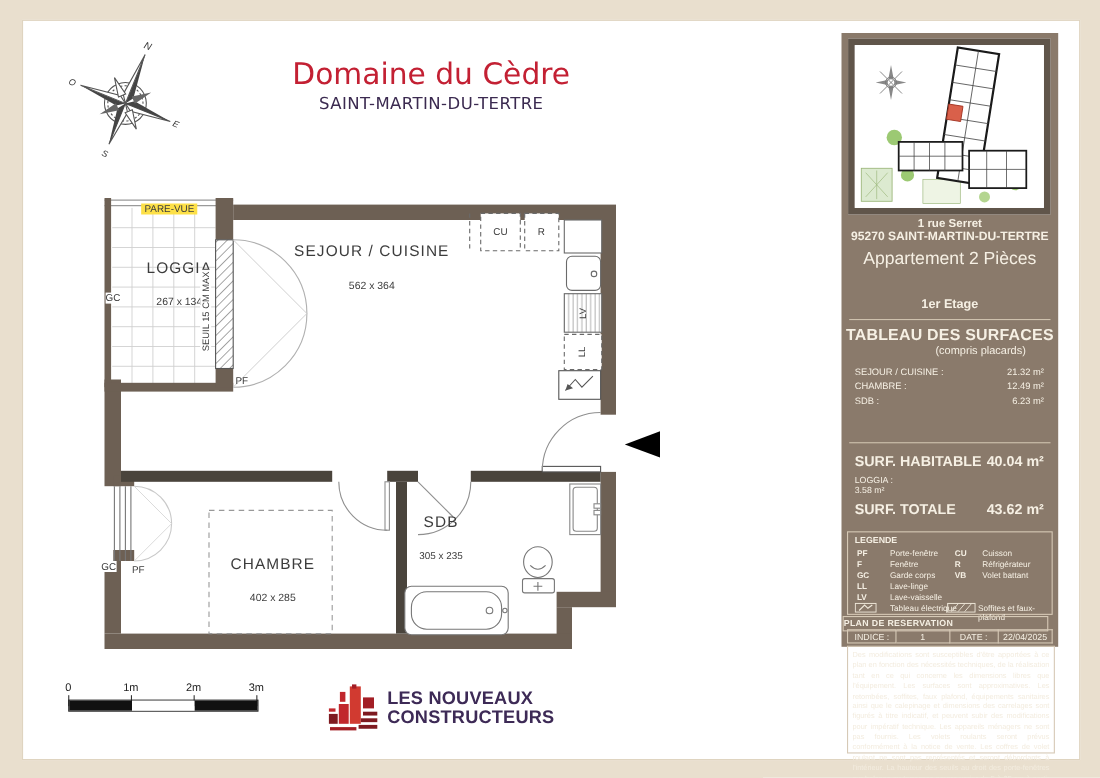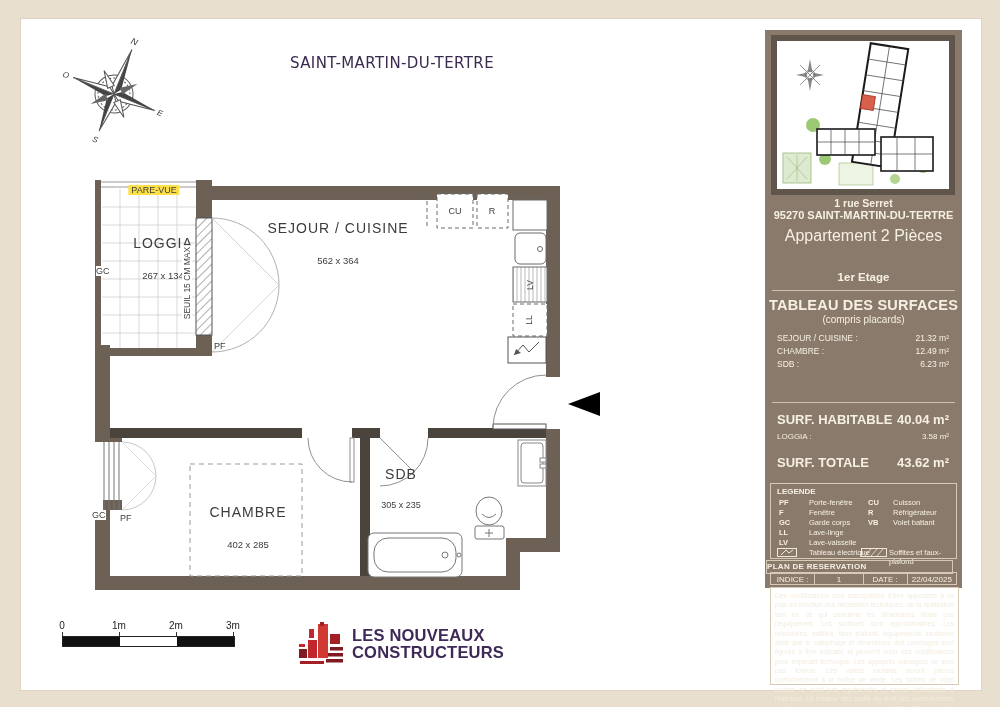--- a/index.html
+++ b/index.html
@@ -18,21 +18,21 @@
   
   .panel{position:absolute;left:765px;top:30px;width:197px;height:558px;background:#8a7a6b;color:#f6f0e4;}
   .panel .c{text-align:center;width:100%;}
   .pline{position:absolute;left:7px;width:183px;border-top:1px solid #cfc2ae;}
   .siteplan-frame{position:absolute;left:6px;top:5px;width:172px;height:148px;border:6px solid #60554a;background:#fff;}
   .addr1{font-size:10.5px;font-weight:bold;}
   .addr2{font-size:11px;font-weight:bold;}
   .apt{font-size:16px;}
   .floor{font-size:11.5px;font-weight:bold;}
   .tds-title{font-size:14.5px;font-weight:bold;letter-spacing:.2px;}
-  .tds-sub{font-size:10px;}
+  .tds-sub{font-size:10px;padding-left:28px;}
   .srow{position:absolute;left:12px;right:13px;display:flex;justify-content:space-between;font-size:8.5px;}
   .brow{position:absolute;left:12px;right:13px;display:flex;justify-content:space-between;font-size:13px;font-weight:bold;}
   .lrow{position:absolute;left:12px;right:13px;display:flex;justify-content:space-between;font-size:8px;}
   .legend{position:absolute;left:5px;top:453px;width:185px;height:74px;border:1px solid #d6c9b6;font-size:7.5px;}
   .legend .t{position:absolute;left:6px;top:3px;font-size:8px;font-weight:bold;}
   .lg-abbr{position:absolute;font-weight:bold;}
   .lg-lab{position:absolute;}
   .planres{position:absolute;left:1px;top:530px;width:185px;height:12px;border:1px solid #d6c9b6;font-size:8px;font-weight:bold;letter-spacing:.3px;line-height:12px;}
   .idrow{position:absolute;left:5px;top:542px;width:187px;height:13px;display:flex;font-size:8px;}
   .idrow div{border:1px solid #d6c9b6;border-left:none;line-height:13px;text-align:center;}
@@ -71,20 +71,21 @@
       <polygon points="-18,18 -3,8 -8,3" fill="#666" stroke="none"></polygon>
       <polygon points="-18,-18 -8,-3 -3,-8" fill="#fff"></polygon>
       <text x="-4" y="-53" font-size="9" fill="#333" stroke="none" font-style="italic">N</text>
       <text x="47" y="3" font-size="8" fill="#333" stroke="none" font-style="italic">E</text>
       <text x="-3" y="52" font-size="8" fill="#333" stroke="none" font-style="italic">S</text>
       <text x="-55" y="3" font-size="8" fill="#333" stroke="none" font-style="italic">O</text>
     </g>
   </svg>
 
   <div class="abs" style="left:392px;top:52px;transform:translateX(-50%);">
+    <div class="title1">Domaine du Cèdre</div>
     <div class="title2">SAINT-MARTIN-DU-TERTRE</div>
   </div>
 
   <svg class="abs" style="left:0;top:0;" width="760" height="707" viewBox="0 0 760 707">
     <defs>
       <pattern id="diagHatch" width="6" height="6" patternUnits="userSpaceOnUse" patternTransform="rotate(45)">
         <rect width="6" height="6" fill="#ffffff"></rect>
           <line x1="0" y1="0" x2="0" y2="6" stroke="#8c8c8c" stroke-width="1.4"></line>
       </pattern>
       <pattern id="vertHatch" width="4" height="4" patternUnits="userSpaceOnUse">
@@ -307,21 +308,21 @@
       <span>SDB :</span>
       <span>6.23  m²</span>
     </div>
 
     <div class="pline" style="top:372px;"></div>
 
     <div class="brow" style="top:382px;">
       <span>SURF. HABITABLE</span>
       <span>40.04 m²</span>
     </div>
-    <div class="lrow" style="top:402px;">
+    <div class="lrow" style="top:402px;flex-direction:column;">
       <span>LOGGIA :</span>
       <span>3.58  m²</span>
     </div>
     <div class="brow" style="top:425px;">
       <span>SURF. TOTALE</span>
       <span>43.62 m²</span>
     </div>
 
     <div class="legend">
       <div class="t">LEGENDE</div>

